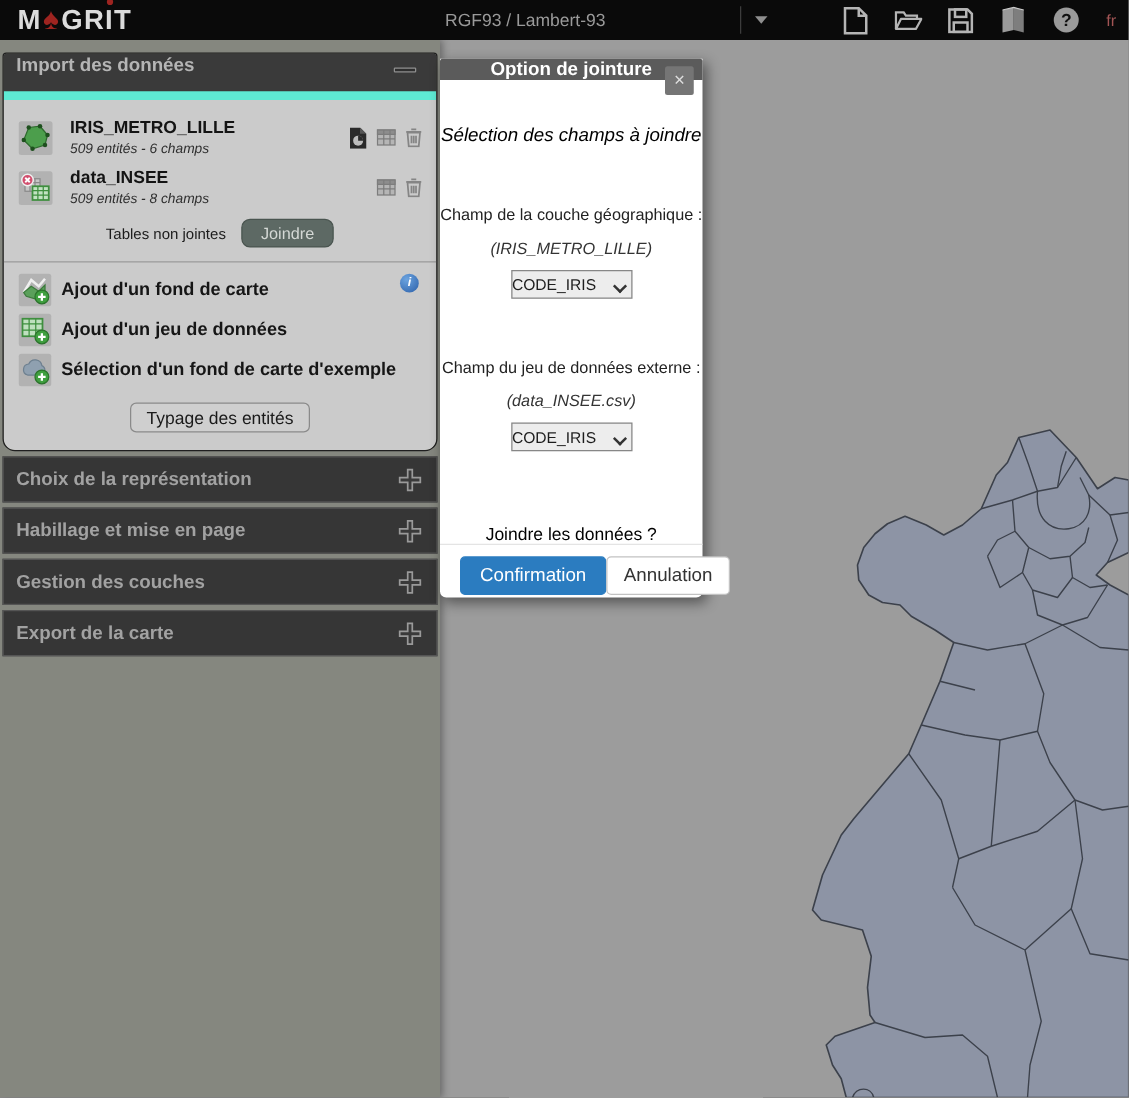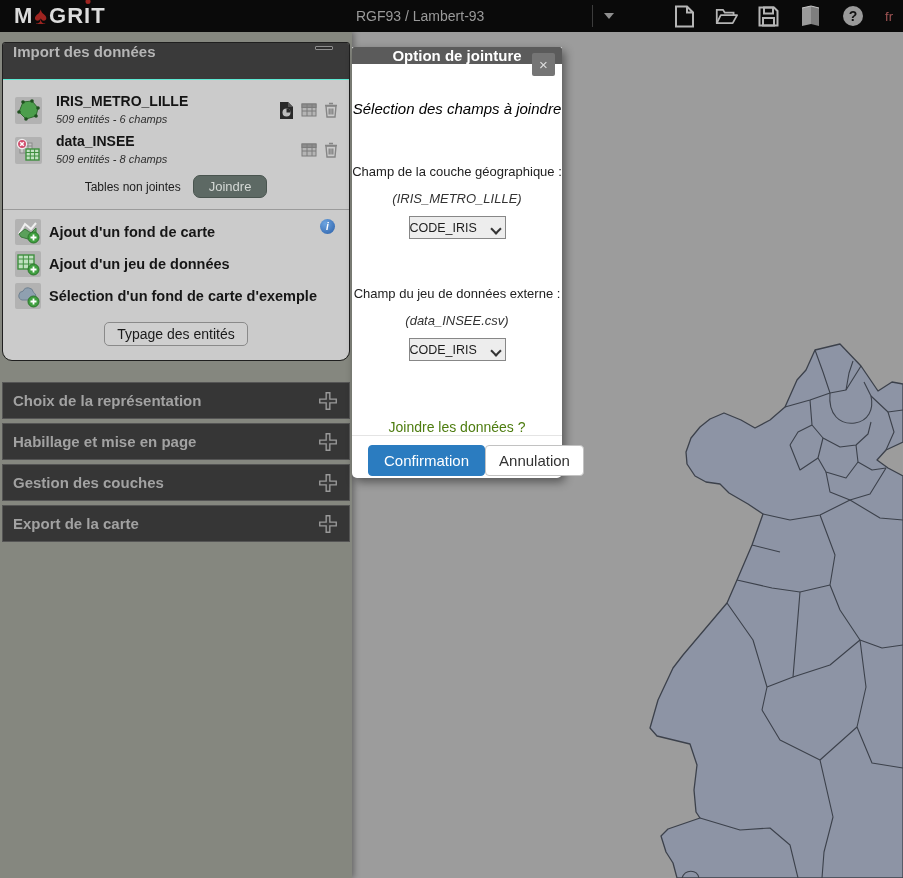--- a/index.html
+++ b/index.html
@@ -22,42 +22,42 @@
   .proj-sep{position:absolute;left:592px;top:5px;width:1px;height:22px;background:#3c3c3c}
   .proj-caret{position:absolute;left:604px;top:13px;width:0;height:0;border-left:5px solid transparent;border-right:5px solid transparent;border-top:6px solid #8f8f8f;cursor:pointer}
   .topbar-icons{position:absolute;right:10px;top:0;height:32px;display:flex;align-items:center;gap:19px}
   .tb-icon{width:23px;height:23px;display:flex;align-items:center;justify-content:center;cursor:pointer}
   .tb-icon svg{display:block}
   .lang{font-size:13px;color:#a25555;cursor:pointer;padding-left:2px}
 
   
   .sidebar{position:absolute;left:0;top:32px;width:352px;height:846px;background:var(--sidebar-bg);z-index:10;box-shadow:2px 0 6px rgba(0,0,0,.35)}
   .import-panel{margin:10px 2px 0 2px;border:1px solid #1f1f1f;border-radius:3px 3px 10px 10px;overflow:hidden}
-  .import-header{height:37px;background:var(--panel-header-bg);display:flex;align-items:flex-start;justify-content:space-between;padding:0 12px 12px 10px;border-bottom:1px solid #5eead4}
+  .import-header{height:37px;background:var(--panel-header-bg);display:flex;align-items:flex-end;justify-content:space-between;padding:0 12px 12px 10px;border-bottom:7px solid #5eead4}
   .import-header .title{font-size:15px;font-weight:bold;color:var(--panel-header-text)}
   .minus-icon{width:22px;height:10px;display:flex;align-items:center;cursor:pointer}
   .minus-icon span{display:block;width:18px;height:4px;background:#2e2e2e;border:1px solid #8f8f8f;border-radius:1px}
   .import-body{background:var(--panel-body-bg);padding:10px 0 12px 0;border-radius:0 0 9px 9px}
   .layer-row{display:flex;align-items:center;padding:3px 10px 3px 12px}
   .type-ico{width:27px;height:27px;background:#b2b2b2;border-radius:2px;flex:0 0 27px;display:flex;align-items:center;justify-content:center}
   .layer-txt{margin-left:14px;flex:1 1 auto;min-width:0}
   .layer-name{font-size:14px;font-weight:bold;color:#141414;white-space:nowrap}
   .layer-meta{font-size:11px;font-style:italic;color:#2e2e2e}
   .layer-actions{display:flex;align-items:center;gap:5px}
   .act-icon{width:17px;height:17px;display:flex;align-items:center;justify-content:center;cursor:pointer}
   .join-row{display:flex;align-items:center;justify-content:center;gap:12px;padding:5px 0 7px 0}
   .join-status{font-size:12px;color:#1c1c1c}
   .join-btn{background:var(--join-button-bg);color:#d4d8d5;font-size:13px;border:1px solid #49544f;border-radius:7px;padding:3px 15px;cursor:pointer}
   .import-divider{border-top:1px solid #9b9b9b;margin:4px 0 6px 0}
   .action-row{display:flex;align-items:center;padding:3px 10px 3px 12px;position:relative;cursor:pointer}
   .action-row .type-ico{width:26px;height:26px;flex-basis:26px}
   .action-label{margin-left:8px;font-size:14.5px;font-weight:bold;color:#161616}
   .info-ico{position:absolute;right:14px;top:3px;width:15px;height:15px;border-radius:50%;background:radial-gradient(circle at 35% 30%,#6ca4e0,#2b5fa8);color:#fff;font-size:10px;font-style:italic;font-weight:bold;display:flex;align-items:center;justify-content:center;cursor:pointer}
   .typage-btn{display:block;margin:10px auto 2px auto;background:#cfcfcf;border:1px solid #8a8a8a;border-radius:5px;padding:3px 12px;font-size:14px;color:#1a1a1a;cursor:pointer;font-family:inherit}
-  .accordion{margin-top:21px;display:flex;flex-direction:column;gap:4px}
+  .accordion{margin-top:4px;display:flex;flex-direction:column;gap:4px}
   .acc-header{margin:0 2px;height:37px;background:#363636;border:1px solid #555;display:flex;align-items:center;justify-content:space-between;padding:0 10px;cursor:pointer}
   .acc-title{font-size:15px;font-weight:bold;color:#a2a2a2}
   .plus-icon svg{display:block}
 
   
   .map-area{position:absolute;left:352px;top:32px;width:551px;height:846px;background:var(--map-bg)}
   .map-area svg{display:block}
   .land{fill:var(--land-fill);stroke:var(--land-stroke);stroke-width:1.3;stroke-linejoin:round}
   .cellline{fill:none;stroke:var(--land-stroke);stroke-width:1.1;stroke-linejoin:round}
 
@@ -66,21 +66,21 @@
   .modal-header{height:36px;background:var(--modal-header-bg);display:flex;align-items:center;justify-content:center;position:relative;border-radius:2px 2px 0 0}
   .modal-title{color:#fff;font-size:15px;font-weight:bold}
   .modal-close{position:absolute;right:7px;top:6px;width:23px;height:23px;background:#757575;color:#dedede;font-size:15px;display:flex;align-items:center;justify-content:center;cursor:pointer;border-radius:2px}
   .modal-body{flex:1 1 auto;text-align:center;padding-top:36px}
   .modal-sub{font-size:15px;font-style:italic;color:#000}
   .field-label{font-size:13px;color:#222;margin-top:47px}
   .field-hint{font-size:13px;font-style:italic;color:#333;margin-top:12px}
   .select-box{position:relative;display:inline-flex;align-items:center;justify-content:flex-start;margin-top:10px;width:97px;height:23px;background:#ededed;border:1px solid #878787;font-size:12.5px;color:#1d1d1d;cursor:pointer;padding-right:14px}
   .select-box .chev{position:absolute;right:5px;top:8px;width:8px;height:8px}
   .select-box .chev::before{content:"";position:absolute;left:0;top:0;width:6px;height:6px;border-right:2px solid #333;border-bottom:2px solid #333;transform:rotate(45deg)}
-  .question{font-size:14px;color:#4d7c0f;margin-top:58px}
+  .question{font-size:14px;color:#000000;margin-top:58px}
   .modal-footer{border-top:1px solid #e4e4e4;padding:9px 16px 12px 16px;display:flex;}
   .btn-confirm{background:var(--accent-blue);color:#fff;font-size:15px;border:1px solid var(--accent-blue);border-radius:4px;padding:6px 15px;cursor:pointer;font-family:inherit}
   .btn-cancel{background:#fff;color:#333;font-size:15px;border:1px solid #c2c2c2;border-radius:4px;padding:6px 13px;cursor:pointer;font-family:inherit}
 </style>
 </head>
 <body>
 
 <div class="app">
 
   <div class="topbar">

